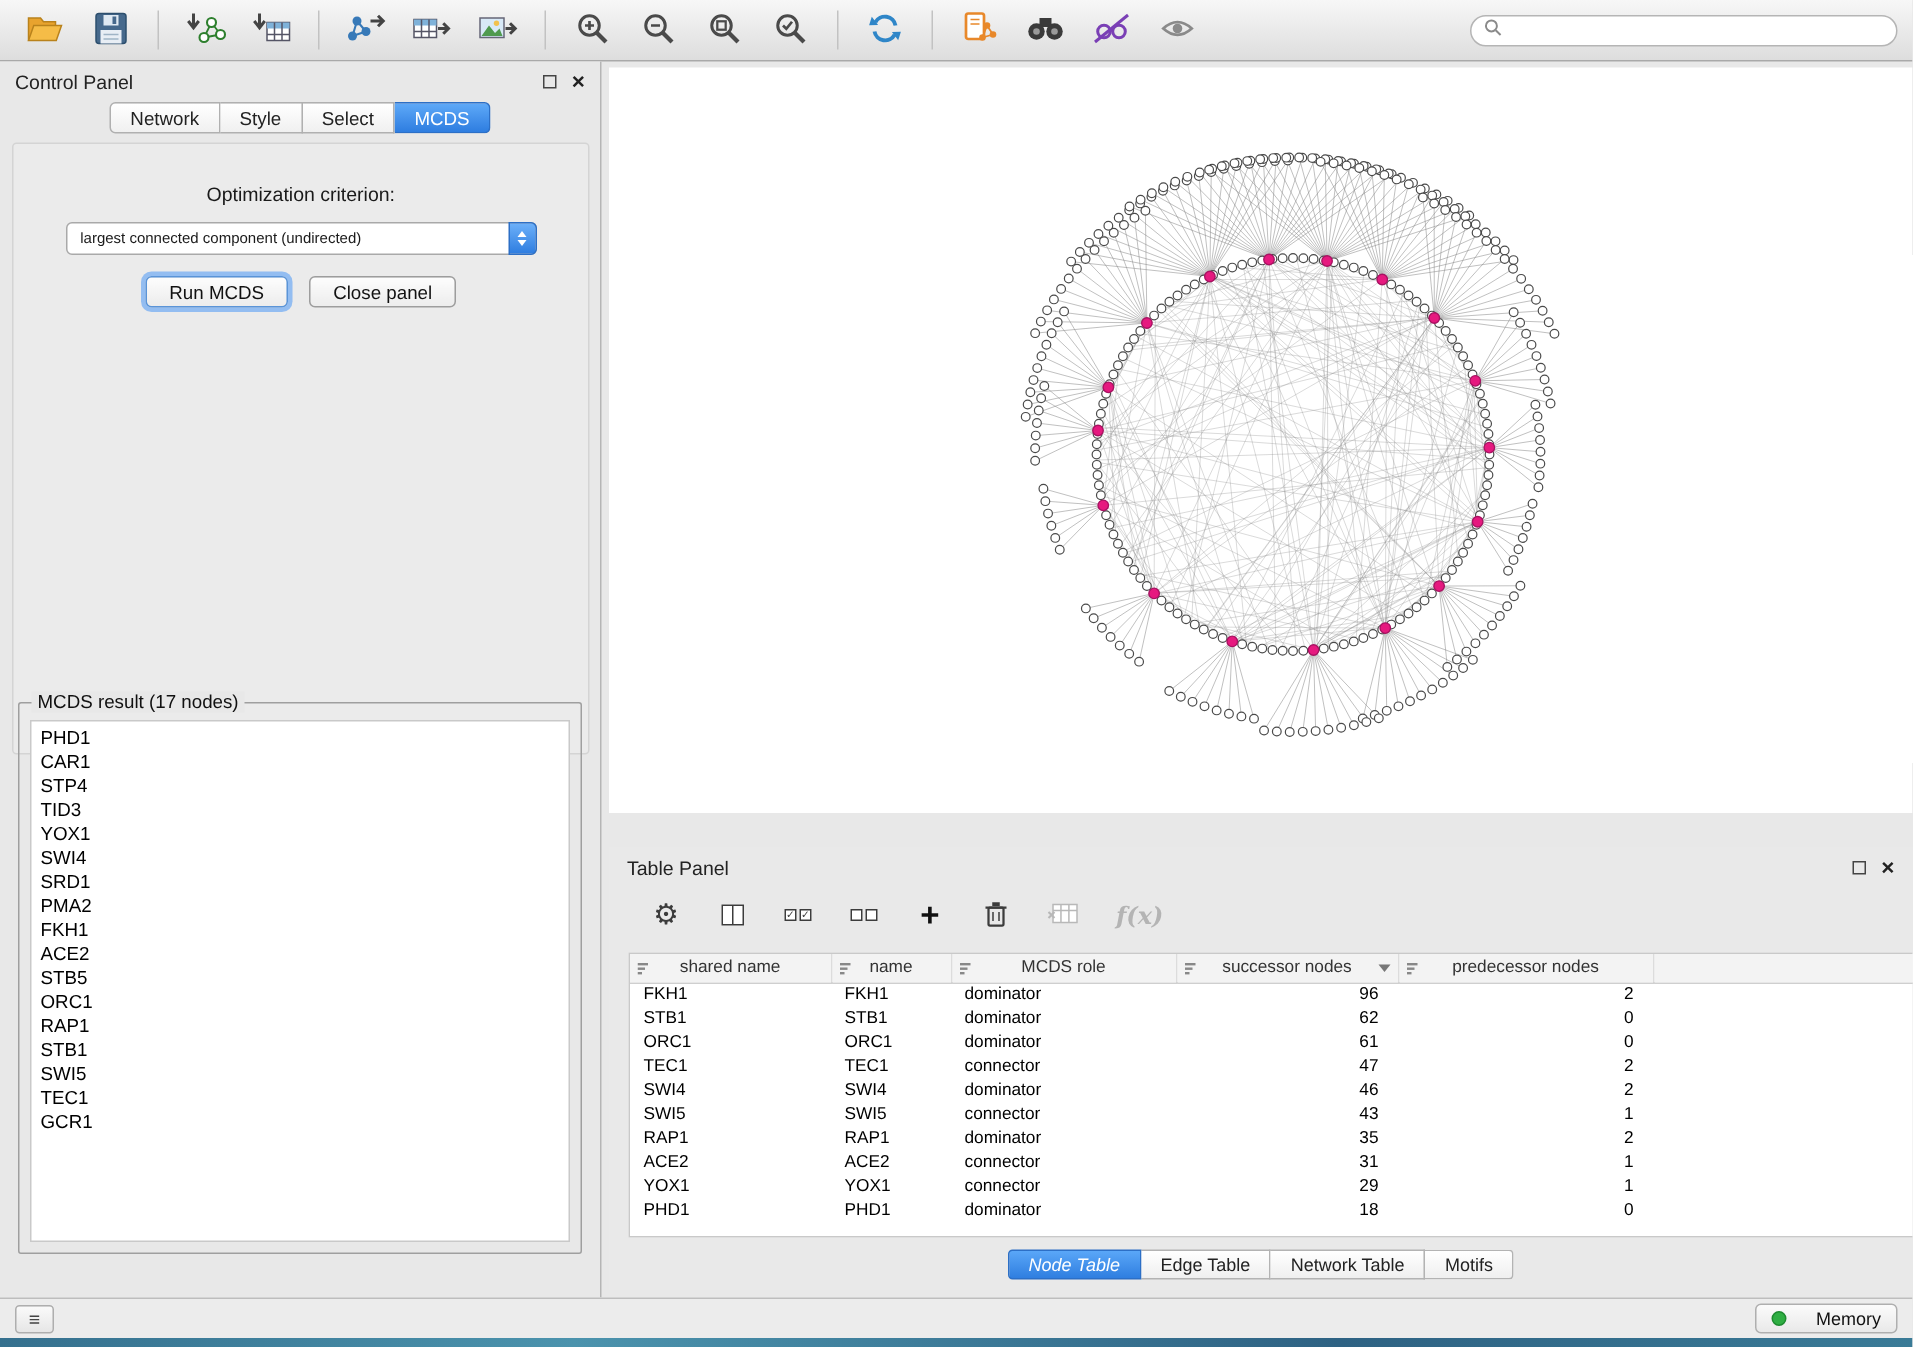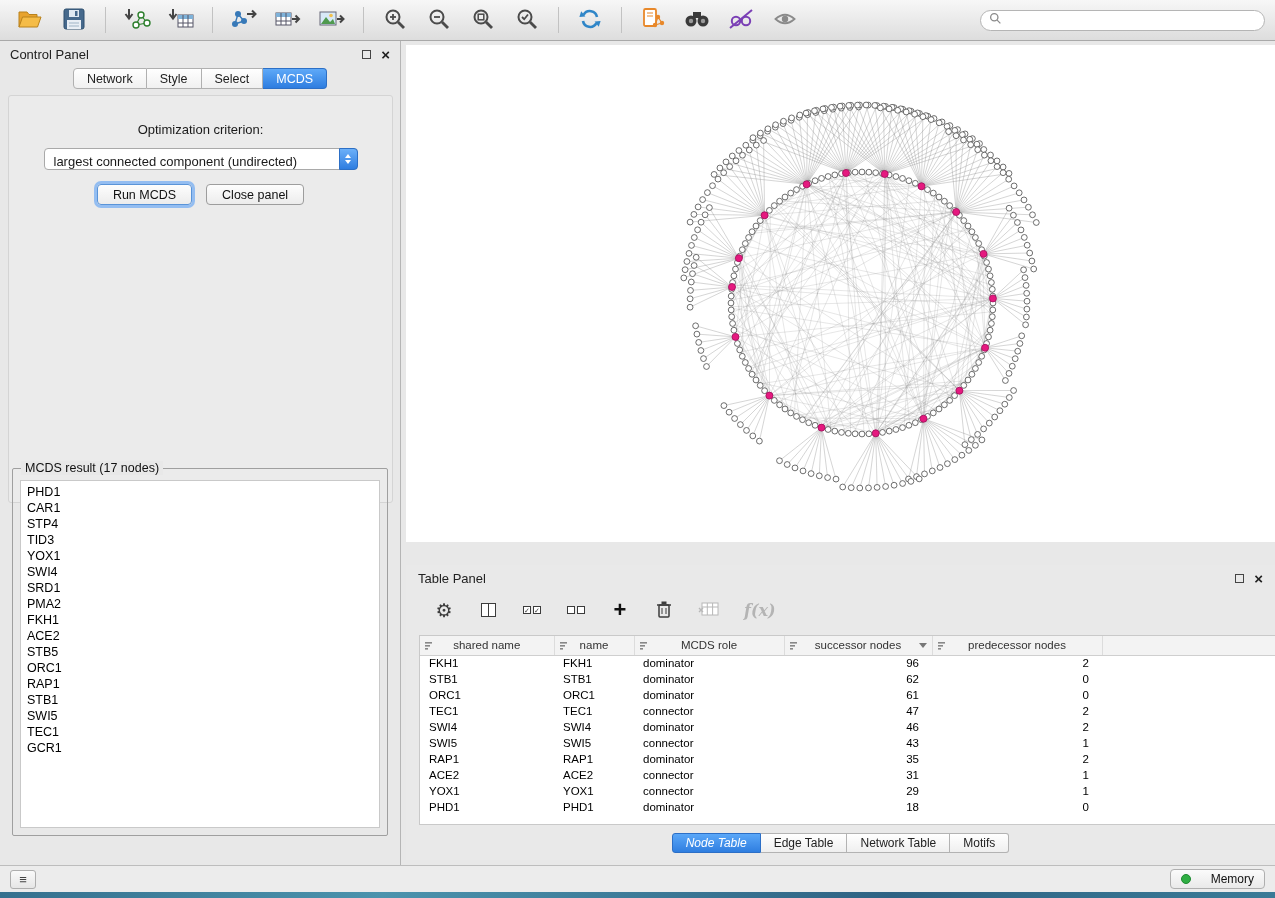--- a/index.html
+++ b/index.html
@@ -19,21 +19,21 @@
   .win-btns{margin-left:auto;display:flex;gap:10px;align-items:center;}
   .float-btn{width:9px;height:9px;border:1.5px solid #444;display:inline-block;background:transparent;}
   .close-x{font-size:15px;font-weight:bold;color:#222;line-height:1;}
   .cp-tabs{display:flex;justify-content:center;margin-top:1px;position:relative;z-index:2;}
   .cp-tab{height:21px;padding:0 13px;display:flex;align-items:center;font-size:12.5px;background:linear-gradient(#ffffff,#f0f0f0);border:1px solid #b0b0b0;border-left:none;color:#222;}
   .cp-tab:first-child{border-left:1px solid #b0b0b0;border-radius:4px 0 0 4px;}
   .cp-tab:last-child{border-radius:0 4px 4px 0;}
   .cp-tab.selected{background:linear-gradient(#5ea9f8,#2e7de0);color:#fff;border-color:#2c6fc6;}
   .cp-box{position:absolute;left:8px;top:54px;width:385px;height:408px;border:1px solid #d4d4d4;background:#ebebeb;border-radius:3px;}
   .opt-label{text-align:center;margin-top:26px;font-size:13px;}
-  .dropdown{margin:11px auto 0;width:314px;height:22px;background:#fff;border:1px solid #a9a9a9;border-radius:4px;display:flex;align-items:flex-end;position:relative;padding-left:9px;font-size:13px;}
+  .dropdown{margin:11px auto 0;width:314px;height:22px;background:#fff;border:1px solid #a9a9a9;border-radius:4px;display:flex;align-items:center;position:relative;padding-left:9px;font-size:10px;}
   .dd-btn{position:absolute;right:-1px;top:-1px;width:19px;height:22px;border-radius:0 4px 4px 0;background:linear-gradient(#6cb0f9,#2e7de0);display:flex;flex-direction:column;align-items:center;justify-content:center;gap:2px;border:1px solid #2c6fc6;}
   .tri-up{width:0;height:0;border-left:3.5px solid transparent;border-right:3.5px solid transparent;border-bottom:4px solid #fff;}
   .tri-down{width:0;height:0;border-left:3.5px solid transparent;border-right:3.5px solid transparent;border-top:4px solid #fff;}
   .btn-row{display:flex;justify-content:center;gap:14px;margin-top:14px;}
   .btn{height:21px;padding:0 15px;background:linear-gradient(#fdfdfd,#ececec);border:1px solid #9d9d9d;border-radius:4px;font-size:12.5px;display:flex;align-items:center;color:#111;}
   .btn.focused{box-shadow:0 0 0 3px rgba(100,165,245,.65);border-color:#5a94d8;}
   .mcds-group{position:absolute;left:12px;top:427px;width:376px;height:368px;border:1px solid #9f9f9f;border-radius:2px;}
   .mcds-legend{position:absolute;top:-8px;left:8px;background:#e8e8e8;padding:0 4px;font-size:12.5px;color:#111;}
   .mcds-list{position:absolute;left:7px;top:11px;right:7px;bottom:7px;background:#fff;border:1px solid #c9c9c9;overflow:hidden;padding-top:3px;}
   .mcds-item{font-size:12.5px;line-height:16px;padding-left:6px;color:#000;}

